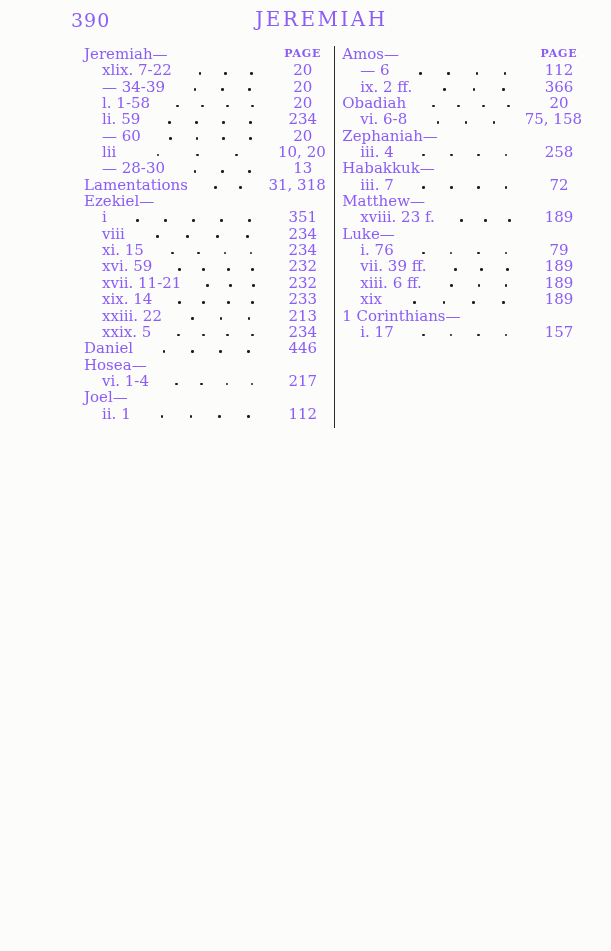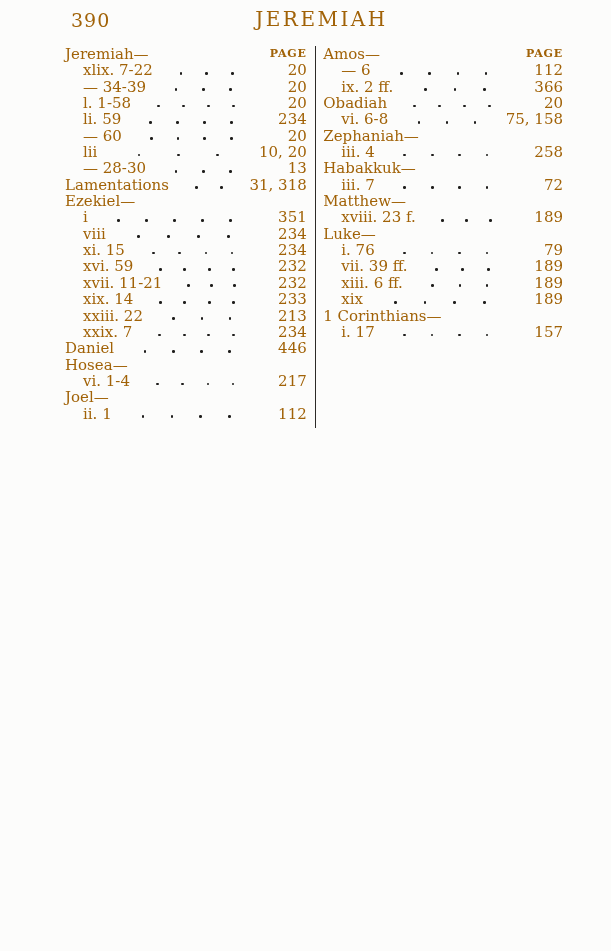--- a/index.html
+++ b/index.html
@@ -4,39 +4,39 @@
 <style>
   html, body { margin: 0; padding: 0; }
   body {
     width: 611px; height: 951px;
     background: #fcfcfb;
     font-family: "DejaVu Serif", "Liberation Serif", serif;
   }
   .page {
     position: relative;
     width: 611px; height: 731px;
-    color: #a16207;
+    color: #8b5cf6;
     overflow: hidden;
   }
   .folio {
     position: absolute;
     left: 71px; top: 9px;
     font-size: 19px;
     letter-spacing: 1px;
   }
   .running-title {
     position: absolute;
     left: 16px; top: 7px; width: 611px;
     text-align: center;
     font-size: 20px;
     letter-spacing: 2.5px;
   }
   .index {
     position: absolute;
-    left: 65px; top: 46px;
+    left: 84px; top: 46px;
     width: 498px;
     min-height: 382px;
     display: flex;
     align-items: stretch;
   }
   .col { display: block; }
   .col.left  { width: 242px; }
   .col.right { width: 240px; }
   .divider {
     width: 1.5px;
@@ -63,21 +63,21 @@
     margin: 0 4px;
   }
   .dot {
     width: 2.7px; height: 2.7px;
     border-radius: 50%;
     background: #1e1d1b;
     display: inline-block;
   }
   .pagecell {
     min-width: 46px;
-    text-align: right;
+    text-align: center;
   }
   .page-label {
     font-size: 11px;
     font-weight: 700;
     letter-spacing: 0.8px;
     line-height: 16.35px;
   }
 </style>
 </head>
 <body>
@@ -236,21 +236,21 @@
         <div class="row">
           <span class="ref indent">xxiii. 22</span>
           <span class="leaders">
             <i class="dot"></i>
             <i class="dot"></i>
             <i class="dot"></i>
           </span>
           <span class="pagecell">213</span>
         </div>
         <div class="row">
-          <span class="ref indent">xxix. 7</span>
+          <span class="ref indent">xxix. 5</span>
           <span class="leaders">
             <i class="dot"></i>
             <i class="dot"></i>
             <i class="dot"></i>
             <i class="dot"></i>
           </span>
           <span class="pagecell">234</span>
         </div>
         <div class="row">
           <span class="ref">Daniel</span>

